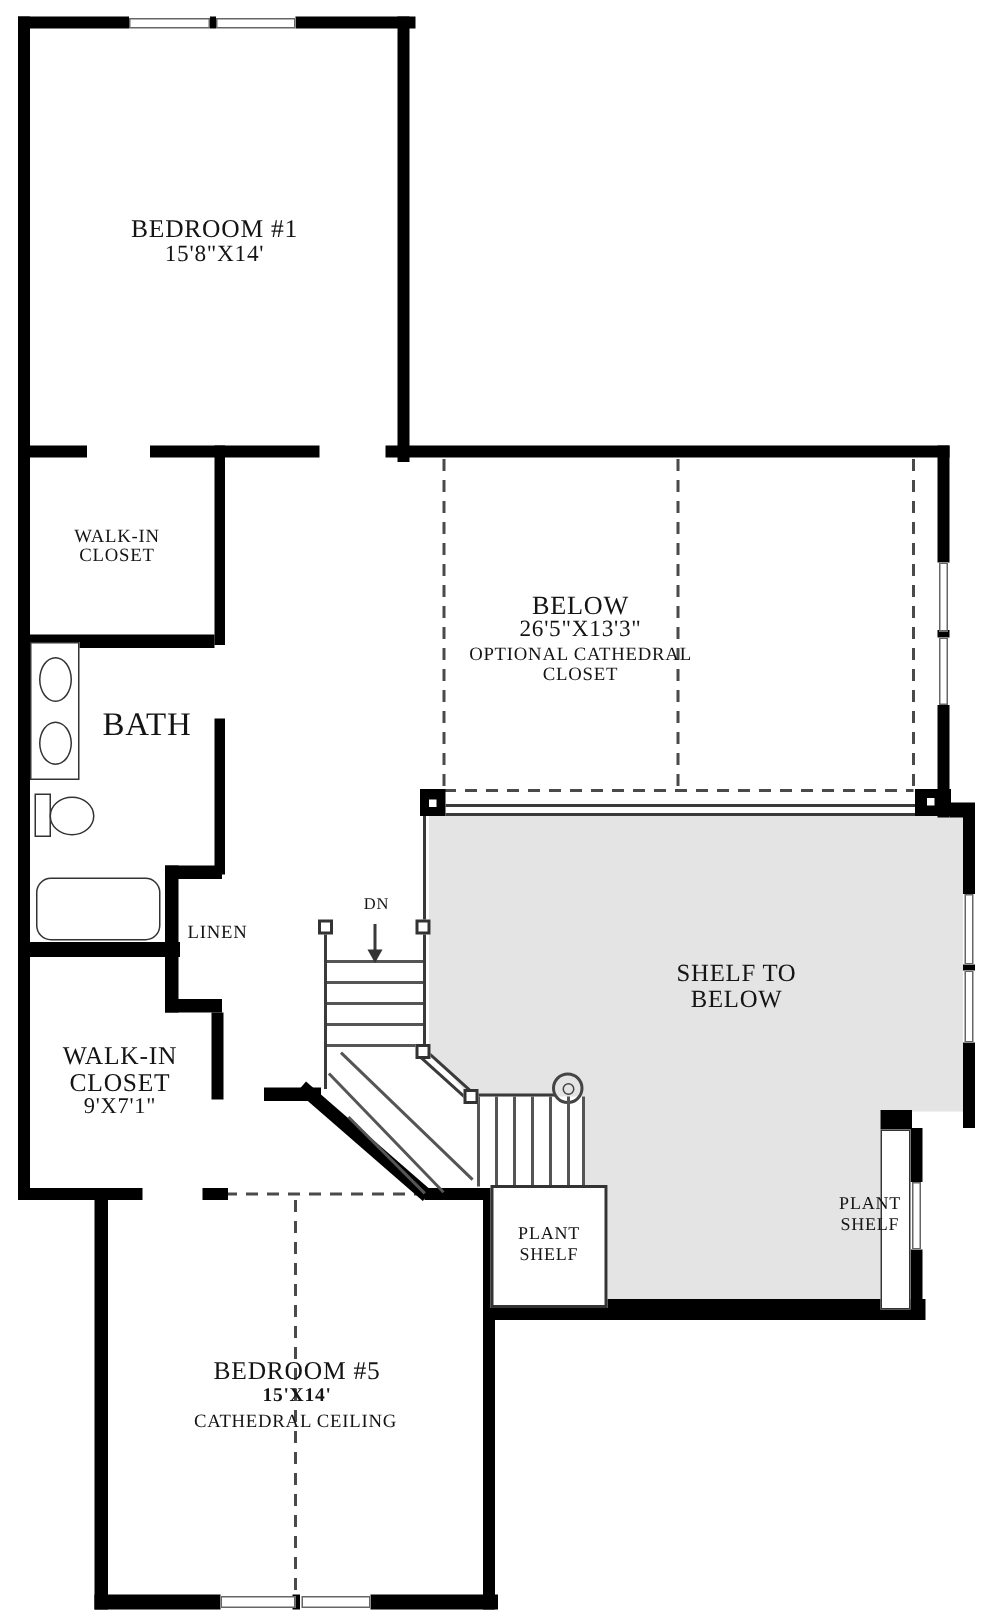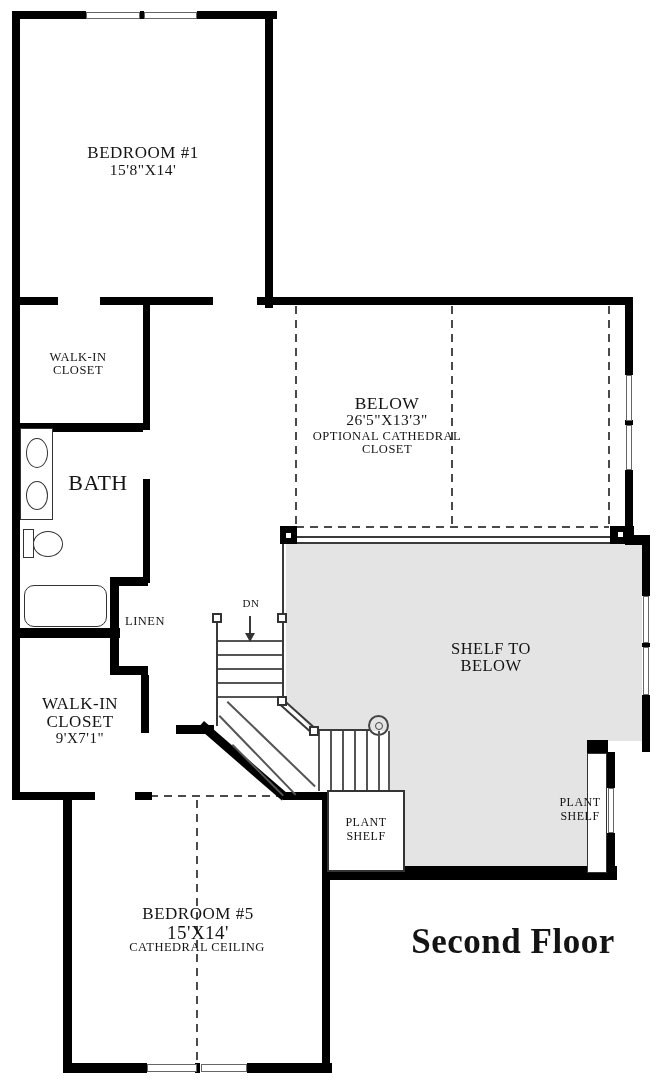--- a/index.html
+++ b/index.html
@@ -158,18 +158,17 @@
   <div class="lbl" style="left:491px;top:658px;font-size:16.5px;">BELOW</div>
 
   <div class="lbl" style="left:251px;top:598px;font-size:11px;">DN</div>
 
   <div class="lbl" style="left:366px;top:816px;font-size:12px;">PLANT</div>
   <div class="lbl" style="left:366px;top:830px;font-size:12px;">SHELF</div>
   <div class="lbl" style="left:580px;top:796px;font-size:12px;">PLANT</div>
   <div class="lbl" style="left:580px;top:810px;font-size:12px;">SHELF</div>
 
   <div class="lbl" style="left:198px;top:905px;font-size:17px;">BEDROOM #5</div>
-  <div class="lbl" style="left:198px;top:923px;font-size:19px;">15'X14'</div>
+  <div class="lbl" style="left:198px;top:923px;font-size:13px;font-weight:bold;">15'X14'</div>
   <div class="lbl" style="left:197px;top:941px;font-size:12.5px;">CATHEDRAL CEILING</div>
 
-  <div class="lbl" style="left:513px;top:924px;font-size:35px;font-weight:bold;letter-spacing:.5px;">Second Floor</div>
 
 </div>
 
 </body></html>

